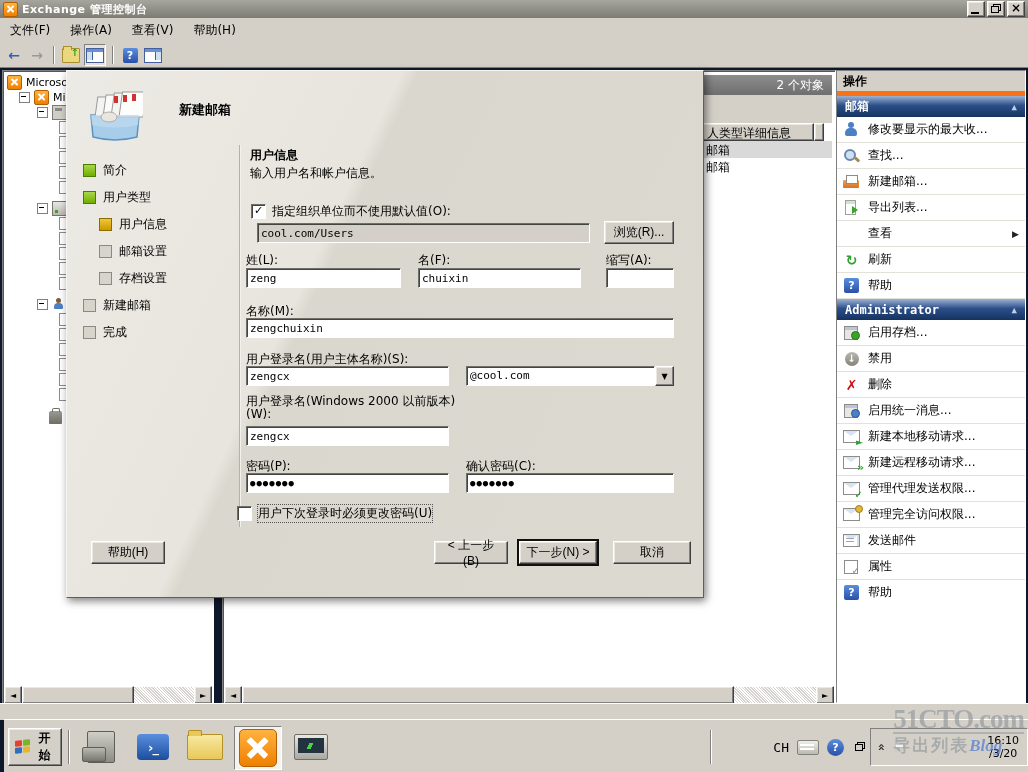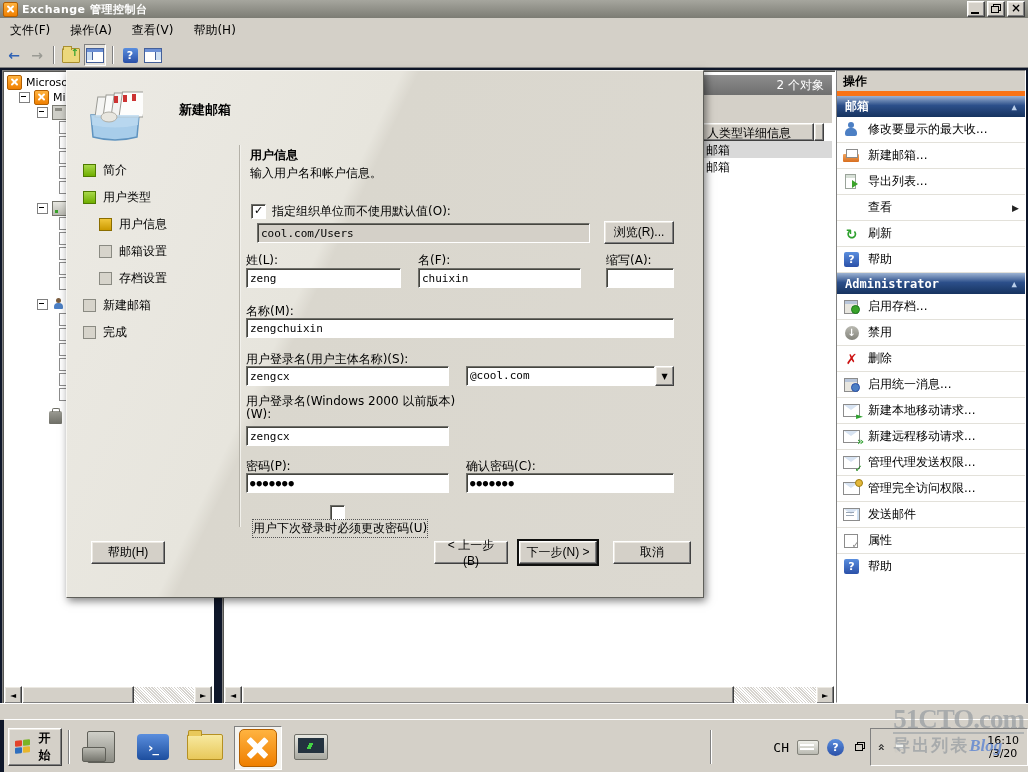--- a/index.html
+++ b/index.html
@@ -354,20 +354,24 @@
 
     <div class="ap-header">
       <span>邮箱</span>
       <span class="caret g-up"></span>
     </div>
     <div class="act-item">
       <span class="aicon i-user"></span>
       <span class="alabel">修改要显示的最大收...</span>
     </div>
     <div class="act-item">
+      <span class="aicon i-search"></span>
+      <span class="alabel">查找...</span>
+    </div>
+    <div class="act-item">
       <span class="aicon i-mailtray"></span>
       <span class="alabel">新建邮箱...</span>
     </div>
     <div class="act-item">
       <span class="aicon i-export"></span>
       <span class="alabel">导出列表...</span>
     </div>
     <div class="act-item">
       <span class="aicon"></span>
       <span class="alabel">查看</span>
@@ -530,21 +534,21 @@
       <span style="display:block;">用户登录名(Windows 2000 以前版本)</span>
       <span style="display:block;">(W):</span>
     </div>
     <input class="tb" style="left: 179px; top: 355px; width: 203px;" value="zengcx">
 
     <div class="field-label" style="left:179px;top:387px;">密码(P):</div>
     <div class="field-label" style="left:399px;top:387px;">确认密码(C):</div>
     <input class="tb" style="left: 179px; top: 402px; width: 203px; font-size: 9px; letter-spacing: 1px;" value="●●●●●●●">
     <input class="tb" style="left: 399px; top: 402px; width: 208px; font-size: 9px; letter-spacing: 1px;" value="●●●●●●●">
 
-    <div class="checkrow" style="left:186px;top:434px;flex-direction:column;">
+    <div class="checkrow" style="left:170px;top:434px;">
       <span class="checkbox"></span>
       <span class="focus-dotted">用户下次登录时必须更改密码(U)</span>
     </div>
 
     <button class="btn raised" style="position:absolute;left:24px;top:470px;width:74px;height:23px;">
         <span>帮助(H)</span>
       </button>
     <button class="btn raised" style="position:absolute;left:367px;top:470px;width:74px;height:23px;">
         <span>&lt; 上一步(B)</span>
       </button>

